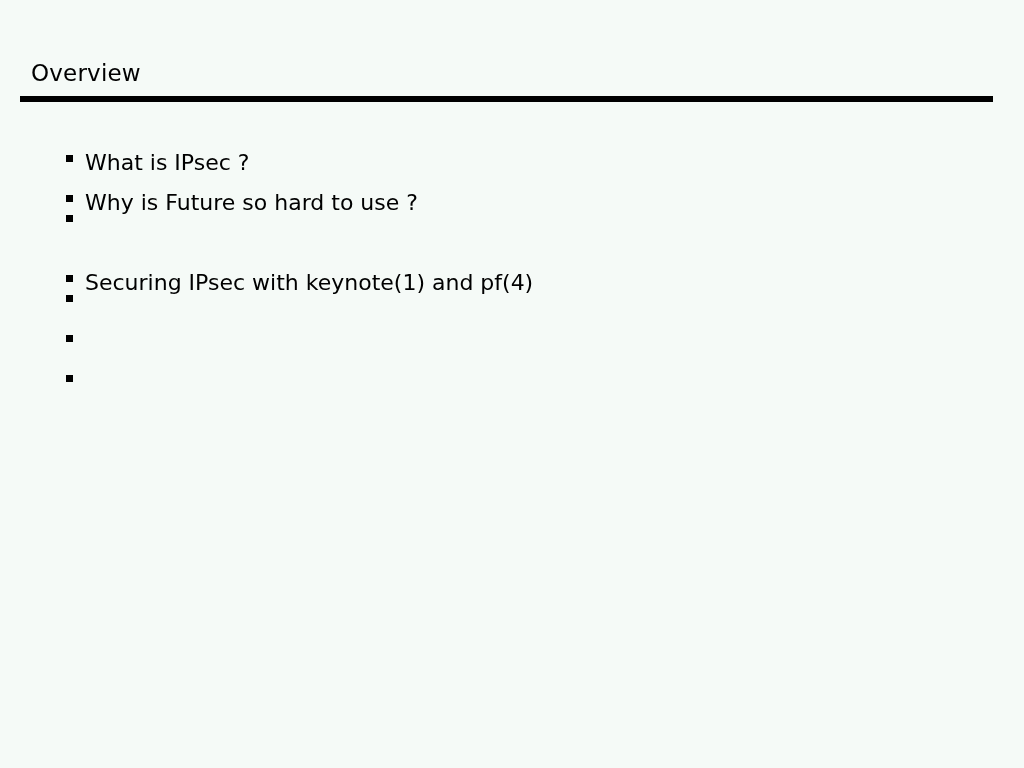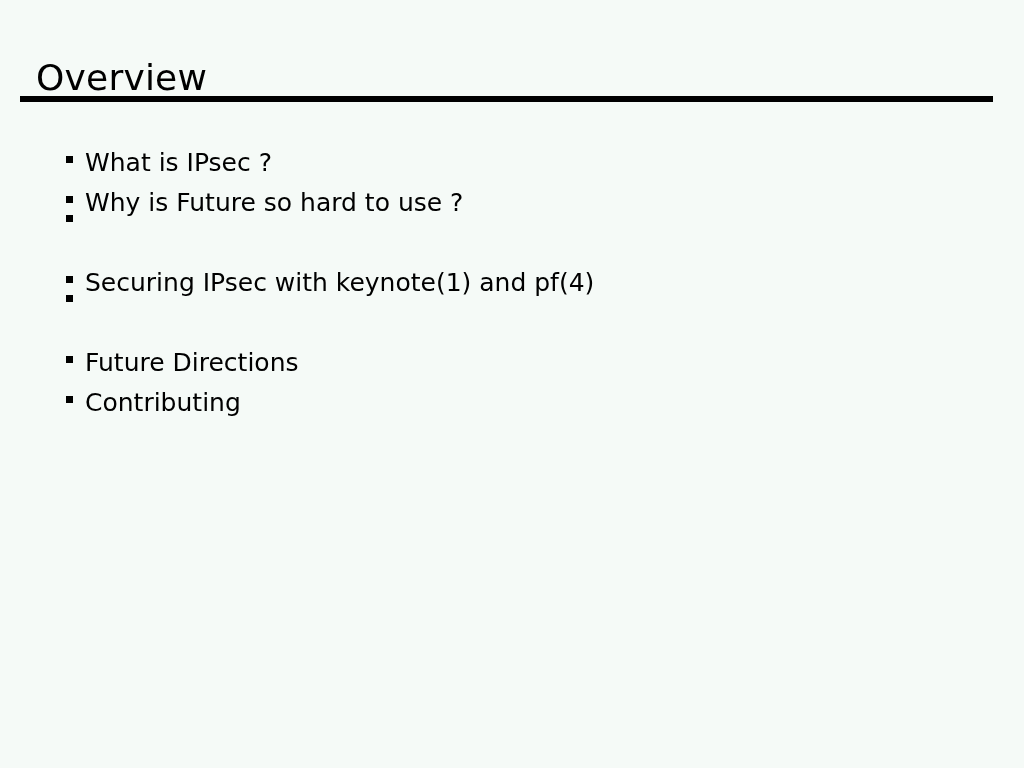--- a/index.html
+++ b/index.html
@@ -18,26 +18,26 @@
   .slide {
     position: relative;
     width: 1024px;
     height: 768px;
     box-sizing: border-box;
   }
   .slide-title {
     position: absolute;
     left: 30px;
     top: 52px;
-    font-size: 36px;
+    font-size: 23px;
     font-weight: normal;
     line-height: 40px;
     letter-spacing: 0.2px;
     color: #000000;
-    margin: 6px;
+    margin: 1px;
     white-space: nowrap;
   }
   .title-rule {
     position: absolute;
     left: 20px;
     top: 96px;
     width: 973px;
     height: 6px;
     background: #000000;
   }
@@ -46,21 +46,21 @@
     left: 66px;
     top: 143px;
     margin: 0;
     padding: 0;
     list-style: none;
   }
   .bullet-item {
     display: flex;
     align-items: baseline;
     height: 40px;
-    font-size: 25px;
+    font-size: 22px;
     line-height: 40px;
     white-space: nowrap;
   }
   .bullet-marker {
     flex: 0 0 auto;
     width: 7px;
     height: 7px;
     background: #000000;
     margin-right: 12px;
     position: relative;
@@ -101,23 +101,21 @@
       <span class="bullet-marker"></span>
       <span class="bullet-text">Securing IPsec with keynote(1) and pf(4)</span>
     </li>
 
     <li class="bullet-item">
       <span class="bullet-marker"></span>
     </li>
 
     <li class="bullet-item">
       <span class="bullet-marker"></span>
-      <span class="bullet-text">Future Directions</span>
     </li>
 
     <li class="bullet-item">
       <span class="bullet-marker"></span>
-      <span class="bullet-text">Contributing</span>
     </li>
 
   </ul>
 
 </div>
 
 </body></html>

